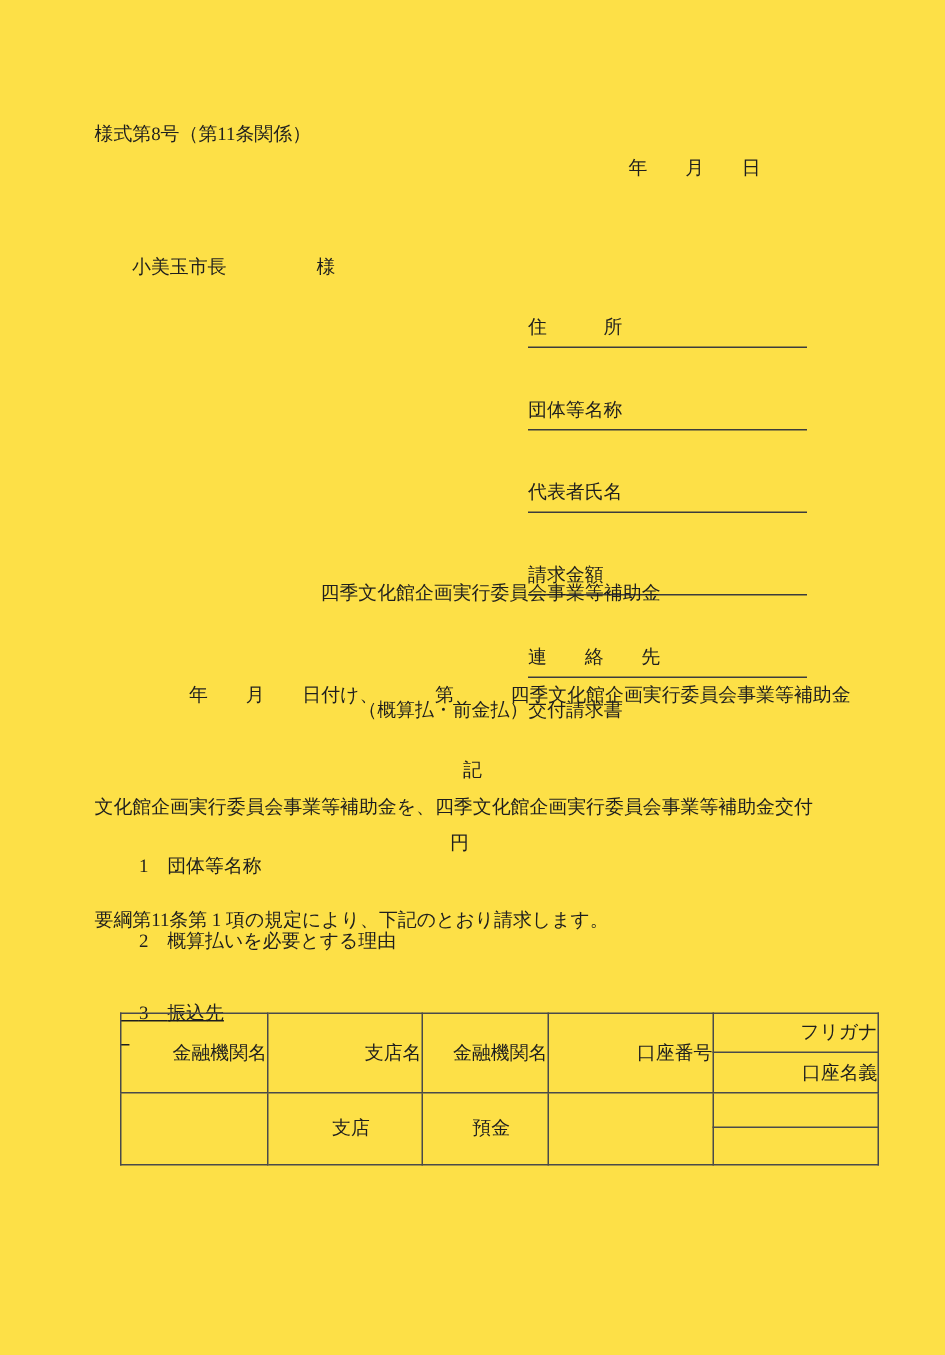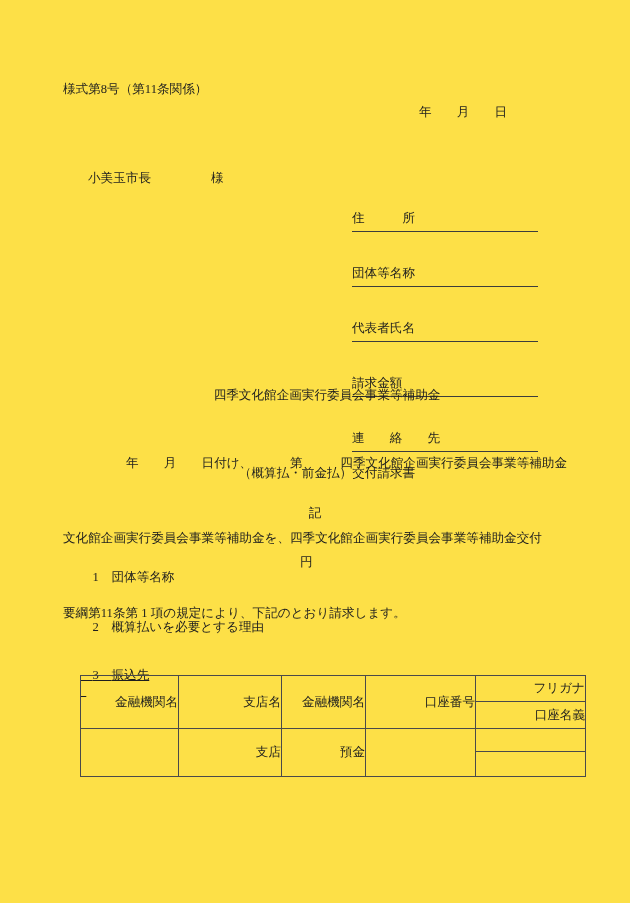--- a/index.html
+++ b/index.html
@@ -56,21 +56,21 @@
     color: #1e1e1e;
   }
   table.bank-table th, table.bank-table td {
     border: 1px solid #4a4a4a;
     font-weight: normal;
     text-align: right;
     vertical-align: middle;
     padding: 0;
     overflow: hidden;
   }
-  table.bank-table td.left-pad { text-align: right; padding-left: 8px; font-family: Liberation Serif, serif; }
+  table.bank-table td.left-pad { text-align: center; padding-left: 8px; font-family: Liberation Serif, serif; }
   tr.hr1 { height: 26px; }
   tr.hr2 { height: 27px; }
   tr.br1 { height: 23px; }
   tr.br2 { height: 25px; }
 </style>
 </head>
 <body>
 
 <div class="page">
 

